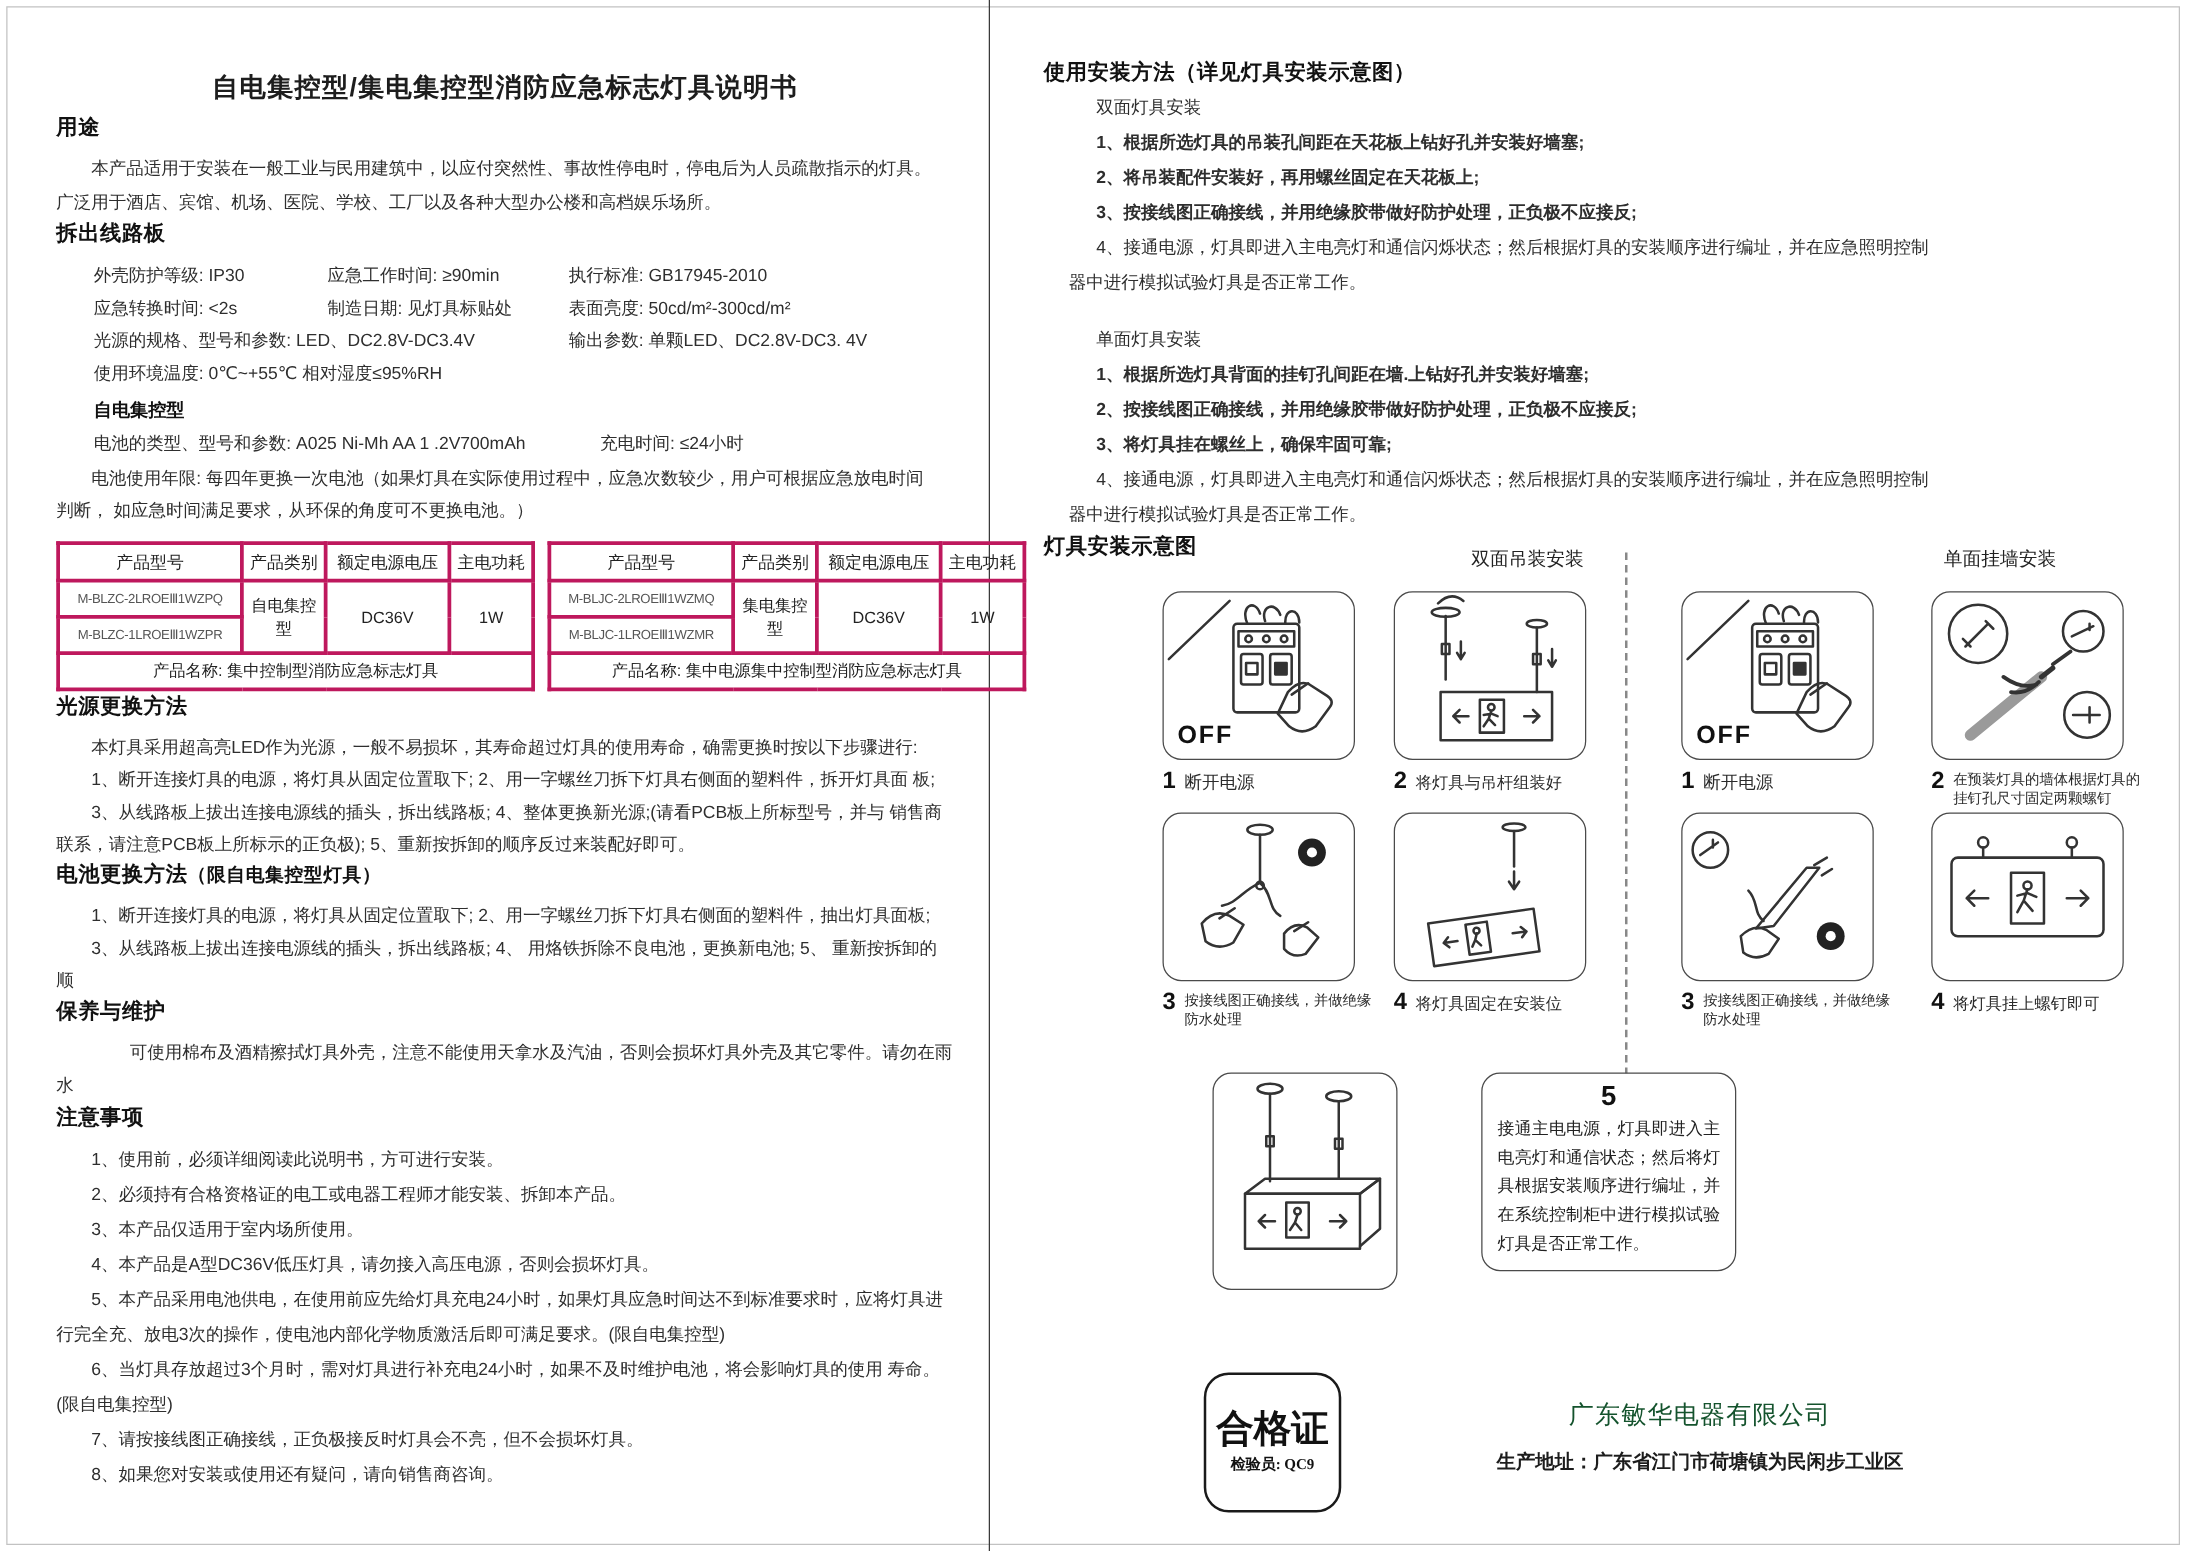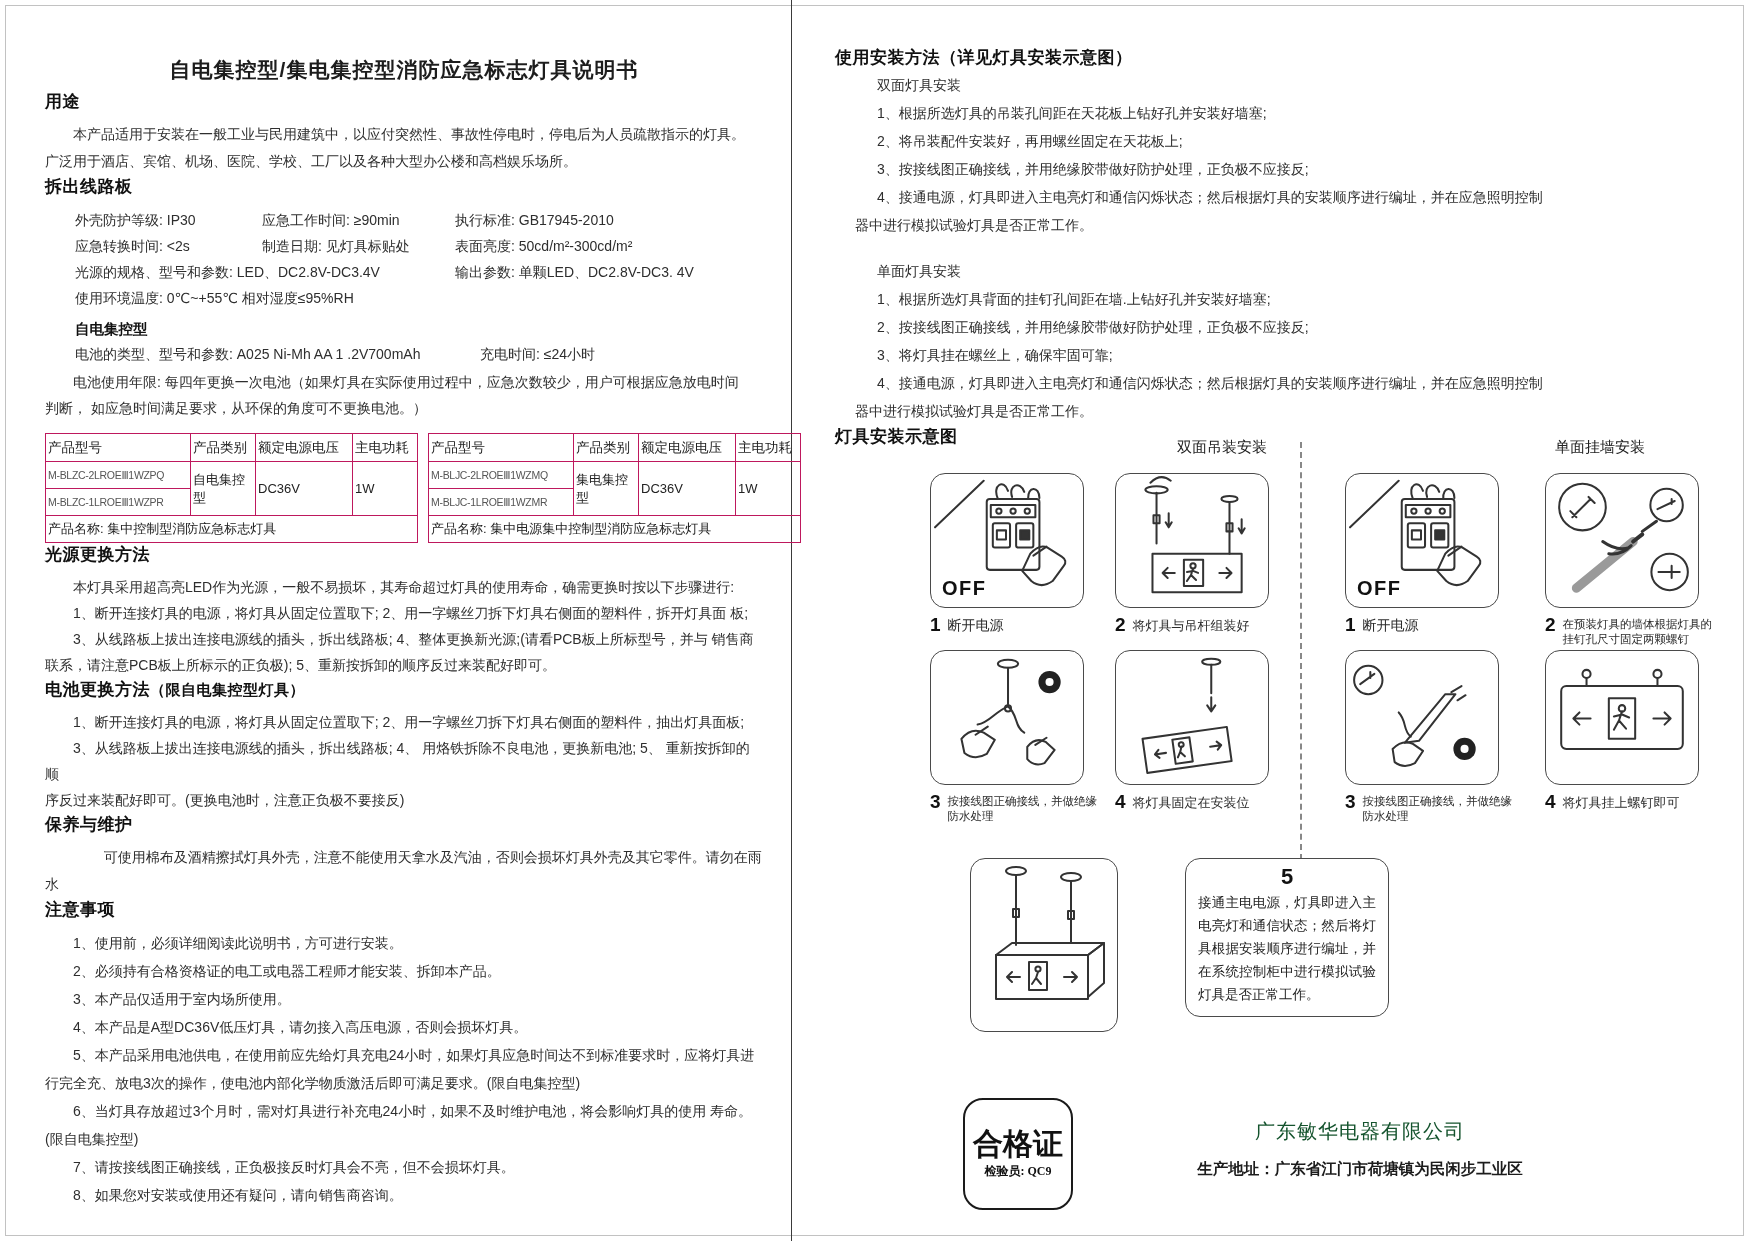--- a/index.html
+++ b/index.html
@@ -26,31 +26,31 @@
   .ind2{text-indent:2em;}
   .ind4{text-indent:4.2em;}
   .spec-grid{display:grid;grid-template-columns:187px 193px 1fr;padding-left:30px;margin-top:9px;
              font-size:14px;line-height:26px;}
   .span2{grid-column:1 / span 2;}
   .span3{grid-column:1 / span 3;}
   .subhead{font-size:14.5px;font-weight:bold;color:#111;padding-left:30px;margin-top:6px;line-height:24px;}
   .batt-grid{display:grid;grid-template-columns:405px 1fr;padding-left:30px;font-size:14px;line-height:26px;}
   .tables{display:flex;gap:10px;margin-top:12px;}
   table.ptable{border-collapse:collapse;width:352px;table-layout:fixed;}
-  table.ptable th,table.ptable td{border:1px solid #be185d;text-align:left;padding:0 2px;}
+  table.ptable th,table.ptable td{border:3px solid #be185d;text-align:center;padding:0 2px;}
   table.ptable th{font-size:13.5px;font-weight:normal;color:#222;height:27px;}
   td.model{font-size:10.5px;color:#555;letter-spacing:-.3px;height:26px;font-family:"Liberation Sans","DejaVu Sans",sans-serif;}
   td.mid{font-size:13px;color:#222;}
   td.tname{font-size:13px;color:#222;height:26px;}
   .notes-item{font-size:14px;line-height:28px;margin:0;text-indent:2em;}
 
   
   .right-page{position:absolute;left:800px;top:0;width:949px;height:1241px;}
   .right-text{position:absolute;left:35px;top:46px;width:712px;}
-  .r-item{font-size:14px;line-height:28px;margin:0;padding-left:42px;}
+  .r-item{font-size:14px;line-height:28px;margin:0;padding-left:42px;font-weight:bold;}
   .r-item-wrap{font-size:14px;line-height:28px;margin:0;padding-left:20px;text-indent:22px;}
   .r-sub{font-size:14px;line-height:28px;padding-left:42px;margin-top:2px;}
   .gap18{height:16px;}
   .diagram-heading{margin-top:24px;}
 
   .diagram{position:absolute;left:0;top:438px;width:949px;height:640px;}
   .col-title{position:absolute;top:0;font-size:15px;color:#222;text-align:right;}
   .dashed-divider{position:absolute;left:500px;top:4px;height:428px;border-left:2px dashed #888;}
   .dcell{position:absolute;width:173px;}
   .panel{position:relative;width:152px;height:133px;border:1.6px solid #4a4a4a;border-radius:15px;background:#fff;overflow:hidden;}
@@ -157,21 +157,20 @@
 
   <h2 class="sec mt-light">光源更换方法</h2>
   <p class="line ind2" style="margin-top:8px">本灯具采用超高亮LED作为光源，一般不易损坏，其寿命超过灯具的使用寿命，确需更换时按以下步骤进行:</p>
   <p class="line ind2">1、断开连接灯具的电源，将灯具从固定位置取下; 2、用一字螺丝刀拆下灯具右侧面的塑料件，拆开灯具面 板;</p>
   <p class="line ind2">3、从线路板上拔出连接电源线的插头，拆出线路板; 4、整体更换新光源;(请看PCB板上所标型号，并与 销售商</p>
   <p class="line">联系，请注意PCB板上所标示的正负极); 5、重新按拆卸的顺序反过来装配好即可。</p>
 
   <h2 class="sec mt-batt"><span>电池更换方法</span><span style="font-size:15px">（限自电集控型灯具）</span></h2>
   <p class="line ind2" style="margin-top:8px">1、断开连接灯具的电源，将灯具从固定位置取下; 2、用一字螺丝刀拆下灯具右侧面的塑料件，抽出灯具面板;</p>
   <p class="line ind2">3、从线路板上拔出连接电源线的插头，拆出线路板; 4、 用烙铁拆除不良电池，更换新电池; 5、 重新按拆卸的顺</p>
-  <p class="line">序反过来装配好即可。(更换电池时，注意正负极不要接反)</p>
 
   <h2 class="sec mt-care">保养与维护</h2>
   <p class="para ind4" style="margin-top:8px">可使用棉布及酒精擦拭灯具外壳，注意不能使用天拿水及汽油，否则会损坏灯具外壳及其它零件。请勿在雨水</p>
 
   <h2 class="sec mt-notes">注意事项</h2>
   <div style="margin-top:8px">
     <p class="notes-item">1、使用前，必须详细阅读此说明书，方可进行安装。</p>
     <p class="notes-item">2、必须持有合格资格证的电工或电器工程师才能安装、拆卸本产品。</p>
     <p class="notes-item">3、本产品仅适用于室内场所使用。</p>
     <p class="notes-item">4、本产品是A型DC36V低压灯具，请勿接入高压电源，否则会损坏灯具。</p>

